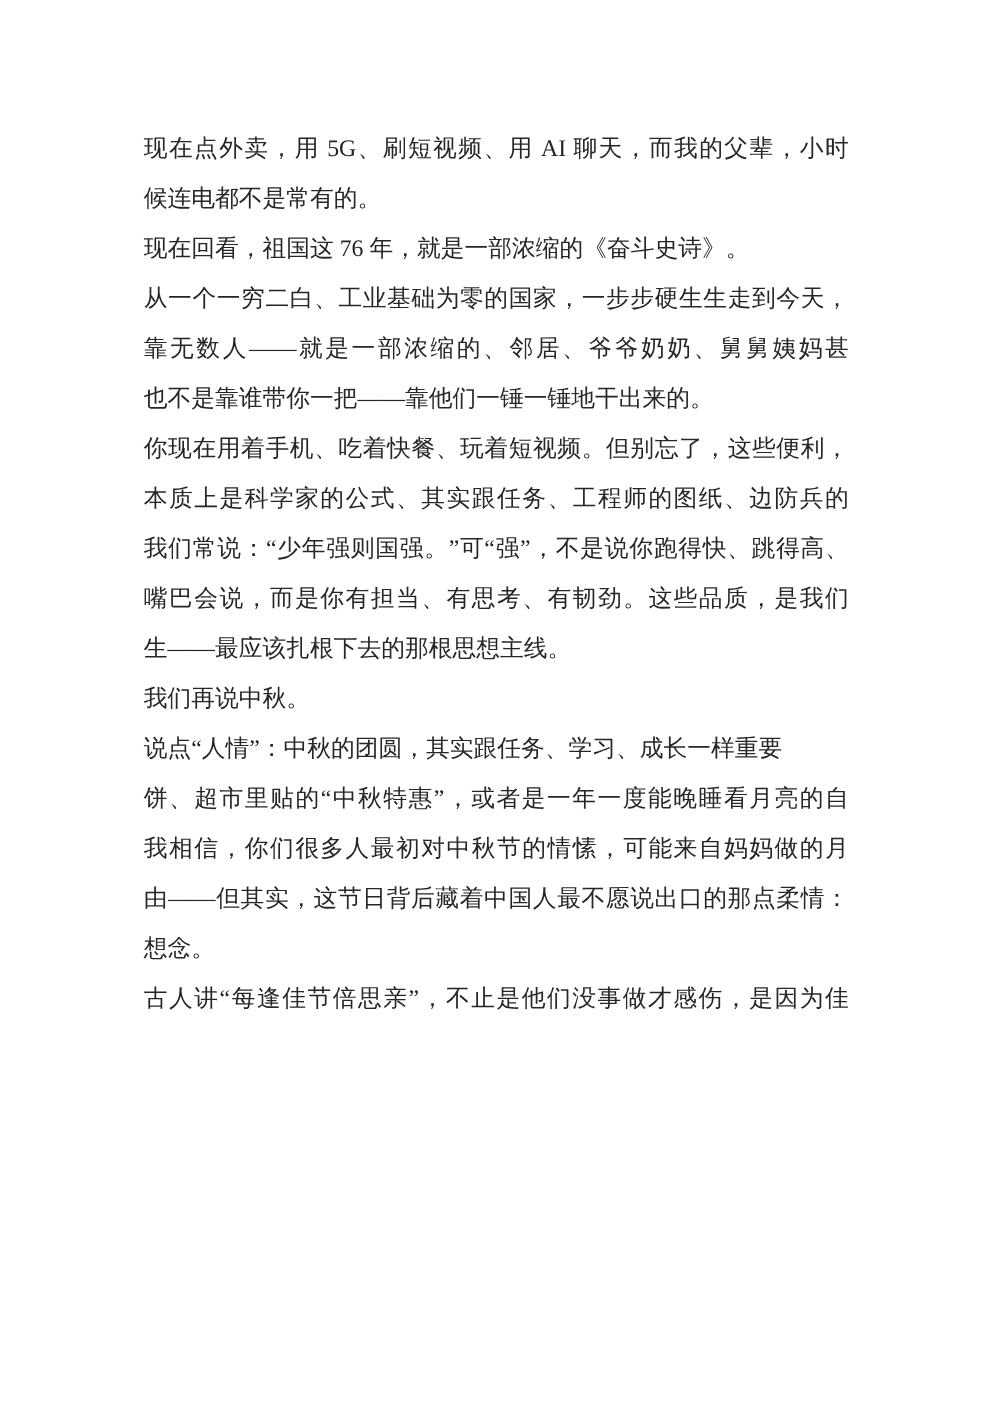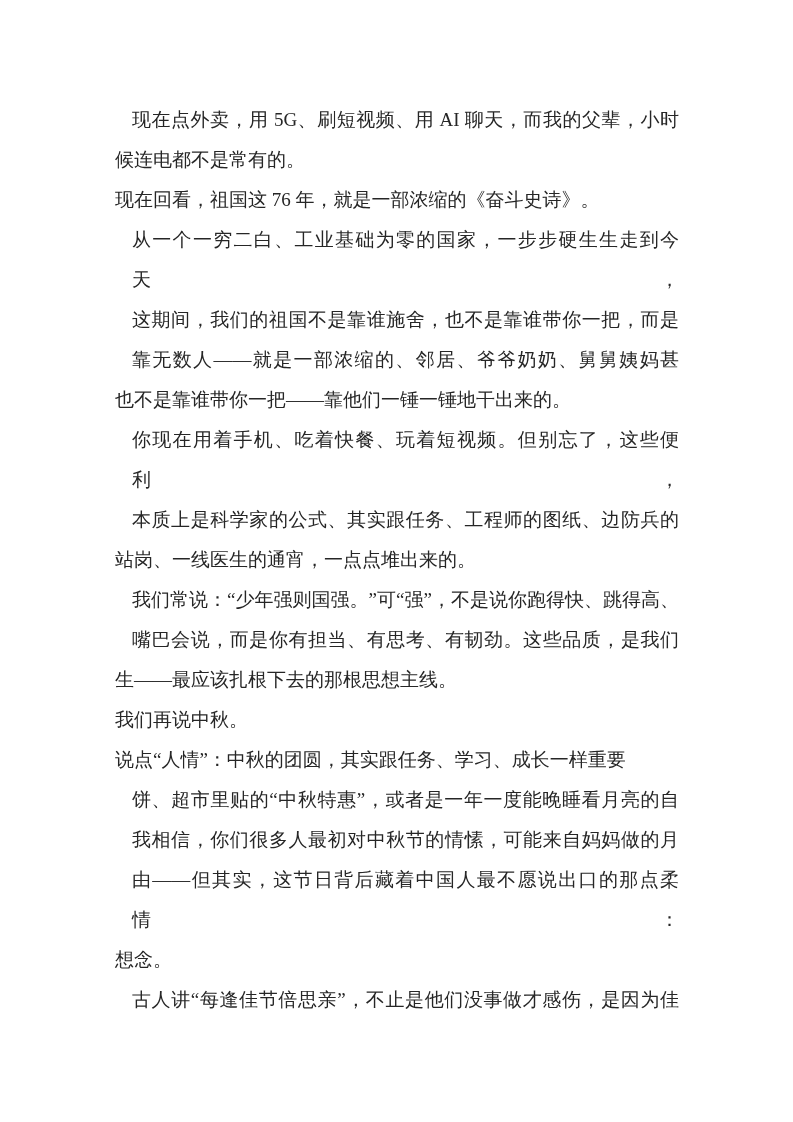--- a/index.html
+++ b/index.html
@@ -25,38 +25,35 @@
     color: #262626;
     letter-spacing: 0;
   }
   .line {
     text-align: justify;
     text-align-last: left;
     white-space: normal;
   }
   .line.j {
     text-align-last: justify;
-    margin-left: 17px;
   }
 </style>
 </head>
 <body>
 
 <div class="page">
   <div class="textblock">
     <div class="line j">现在点外卖，用 5G、刷短视频、用 AI 聊天，而我的父辈，小时</div>
     <div class="line">候连电都不是常有的。</div>
     <div class="line">现在回看，祖国这 76 年，就是一部浓缩的《奋斗史诗》。</div>
     <div class="line j">从一个一穷二白、工业基础为零的国家，一步步硬生生走到今天，</div>
-    <div class="line j">这期间，我们的祖国不是靠谁施舍，也不是靠谁带你一把，而是</div>
     <div class="line j">靠无数人——就是一部浓缩的、邻居、爷爷奶奶、舅舅姨妈甚</div>
     <div class="line">也不是靠谁带你一把——靠他们一锤一锤地干出来的。</div>
     <div class="line j">你现在用着手机、吃着快餐、玩着短视频。但别忘了，这些便利，</div>
     <div class="line j">本质上是科学家的公式、其实跟任务、工程师的图纸、边防兵的</div>
-    <div class="line">站岗、一线医生的通宵，一点点堆出来的。</div>
     <div class="line j">我们常说：“少年强则国强。”可“强”，不是说你跑得快、跳得高、</div>
     <div class="line j">嘴巴会说，而是你有担当、有思考、有韧劲。这些品质，是我们</div>
     <div class="line">生——最应该扎根下去的那根思想主线。</div>
     <div class="line">我们再说中秋。</div>
     <div class="line">说点“人情”：中秋的团圆，其实跟任务、学习、成长一样重要</div>
     <div class="line j">饼、超市里贴的“中秋特惠”，或者是一年一度能晚睡看月亮的自</div>
     <div class="line j">我相信，你们很多人最初对中秋节的情愫，可能来自妈妈做的月</div>
     <div class="line j">由——但其实，这节日背后藏着中国人最不愿说出口的那点柔情：</div>
     <div class="line">想念。</div>
     <div class="line j">古人讲“每逢佳节倍思亲”，不止是他们没事做才感伤，是因为佳</div>

